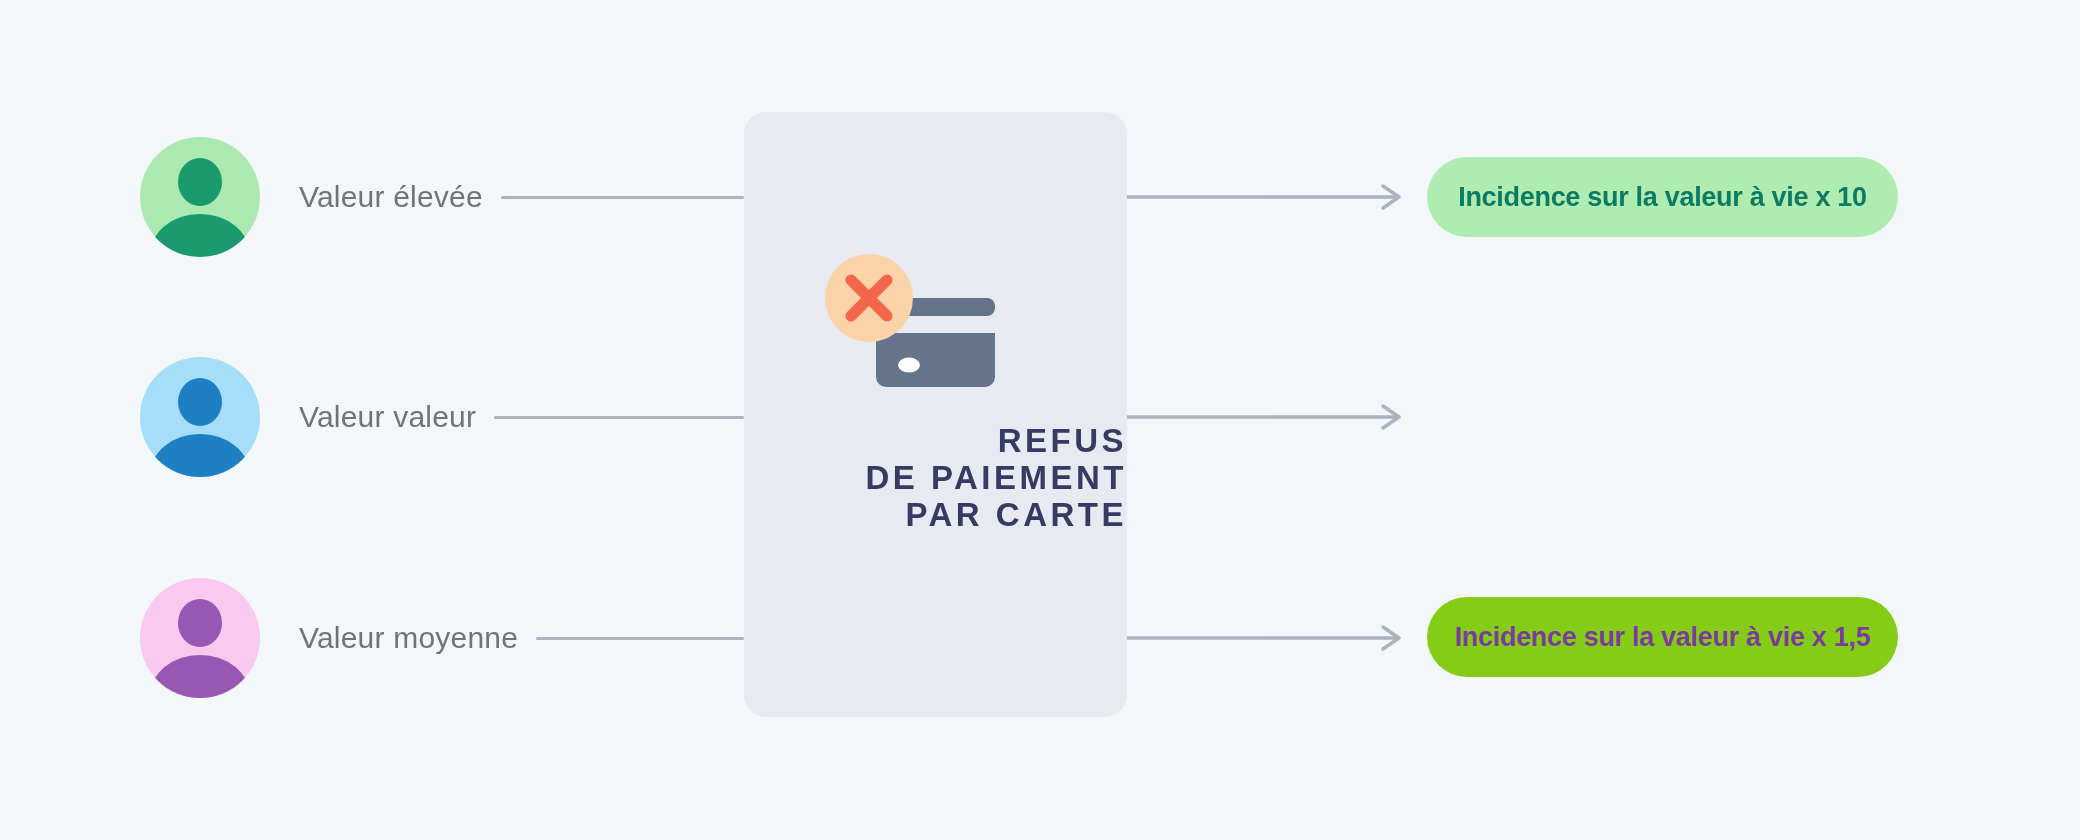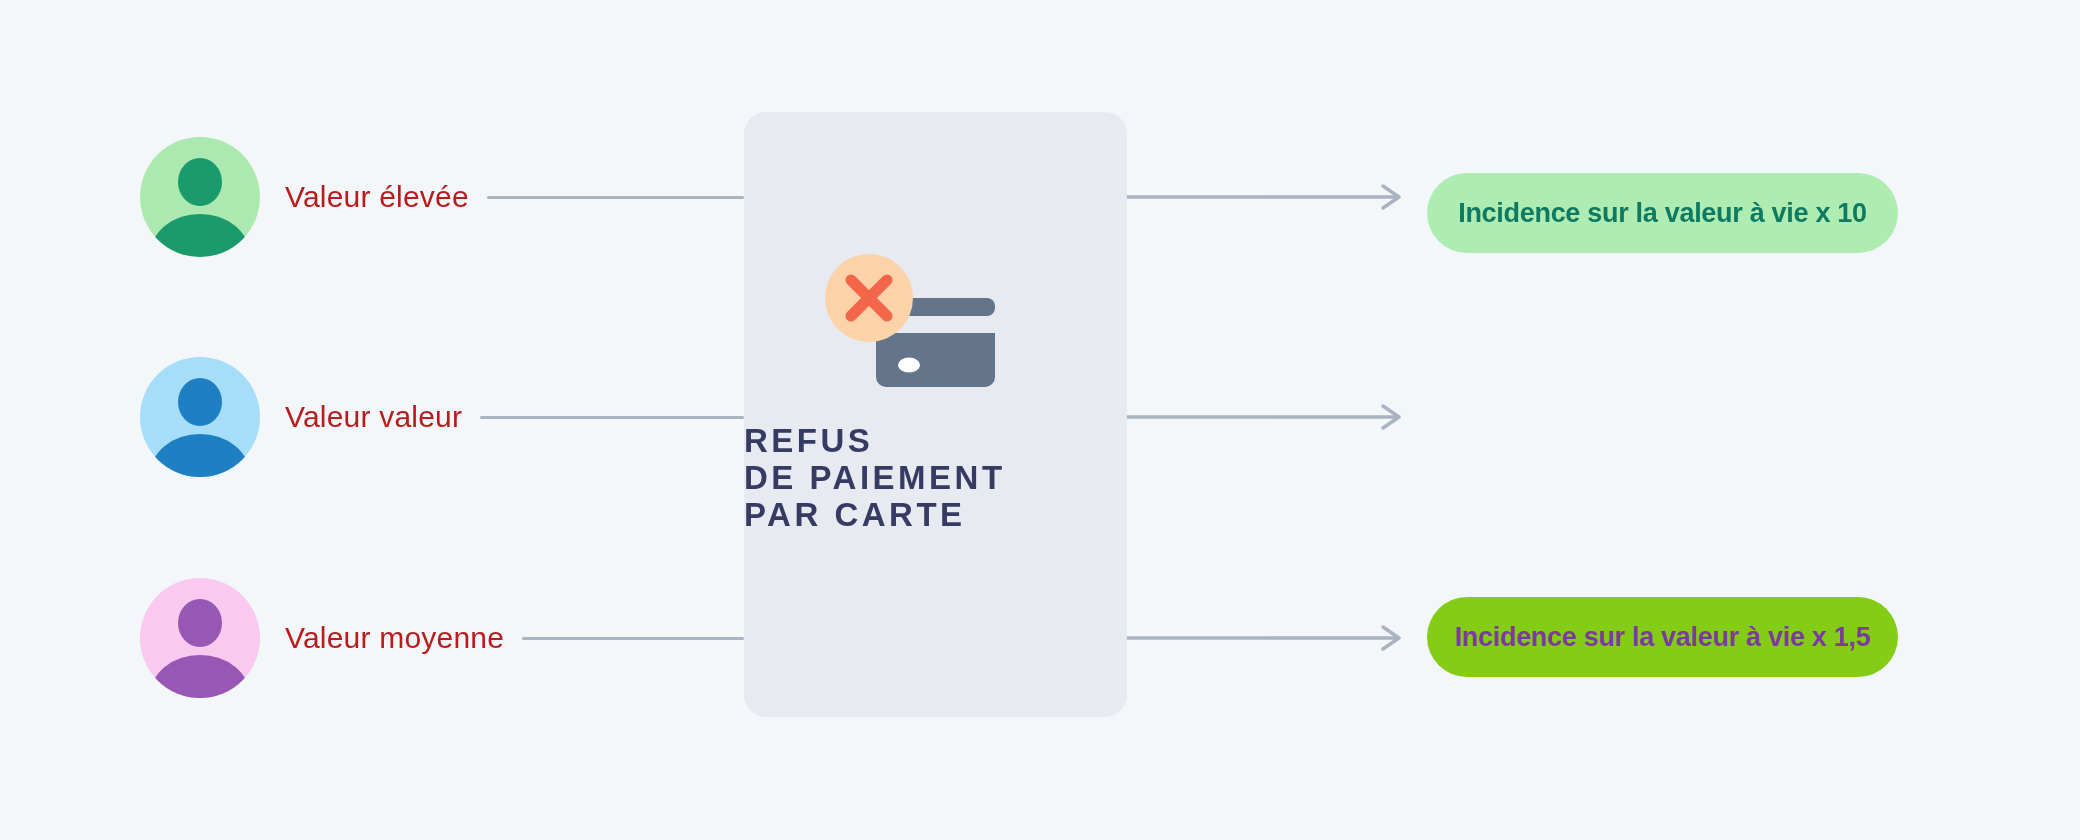--- a/index.html
+++ b/index.html
@@ -15,22 +15,22 @@
   .left-row{
     position:absolute;left:140px;width:604px;height:120px;
     display:flex;align-items:center;
   }
   .left-row.r0{top:137px;}
   .left-row.r1{top:357px;}
   .left-row.r2{top:578px;}
   .avatar{width:120px;height:120px;flex:0 0 120px;}
   .avatar svg{display:block;width:120px;height:120px;}
   .row-label{
-    margin-left:25px;
-    font-size:30px;font-weight:500;color:#b91c1c;
+    margin-left:39px;
+    font-size:30px;font-weight:500;color:#737373;
     white-space:nowrap;letter-spacing:.2px;text-align:center;
   }
   .connector{
     flex:1 1 auto;height:3px;background:#a9b3c1;
     margin-left:18px;border-radius:2px;min-width:30px;
   }
 
   
   .pal-high  .av-bg{fill:#ace9b0;} .pal-high  .av-fg{fill:#1b9a6d;}
   .pal-med   .av-bg{fill:#a6def9;} .pal-med   .av-fg{fill:#1e80c2;}
@@ -39,42 +39,42 @@
   
   .center-card{
     position:absolute;left:744px;top:112px;width:383px;height:605px;
     background:#e7eaf0;border-radius:22px;
   }
   .card-icon{
     position:absolute;left:81px;top:141px;width:170px;height:134px;
   }
   .card-title{
     position:absolute;left:0;top:310px;width:100%;
-    text-align:left;
+    text-align:right;
     font-size:33px;font-weight:700;color:#363b64;
     letter-spacing:3.5px;line-height:37px;
   }
 
   
   .arrow{position:absolute;left:1127px;width:290px;height:44px;}
   .arrow.r0{top:175px;}
   .arrow.r1{top:395px;}
   .arrow.r2{top:616px;}
   .arrow svg{display:block;}
 
   
   .pill{
     position:absolute;left:1427px;height:80px;min-width:471px;
     box-sizing:border-box;padding:0 24px;
     border-radius:40px;
     display:flex;align-items:center;justify-content:center;
     font-size:27px;font-weight:700;letter-spacing:-.3px;
     white-space:nowrap;
   }
-  .pill.r0{top:157px;background:#aeecb2;color:#0d7a61;margin-top:16px;}
+  .pill.r0{top:157px;background:#aeecb2;color:#0d7a61;}
   .pill.r1{top:377px;background:#9fdaf8;color:#1c6da7;}
   .pill.r2{top:597px;background:#84cc16;color:#7b3a9e;}
 </style>
 </head>
 <body>
 
 <div class="stage">
 
   <div class="left-row r0">
     <div class="avatar pal-high">

